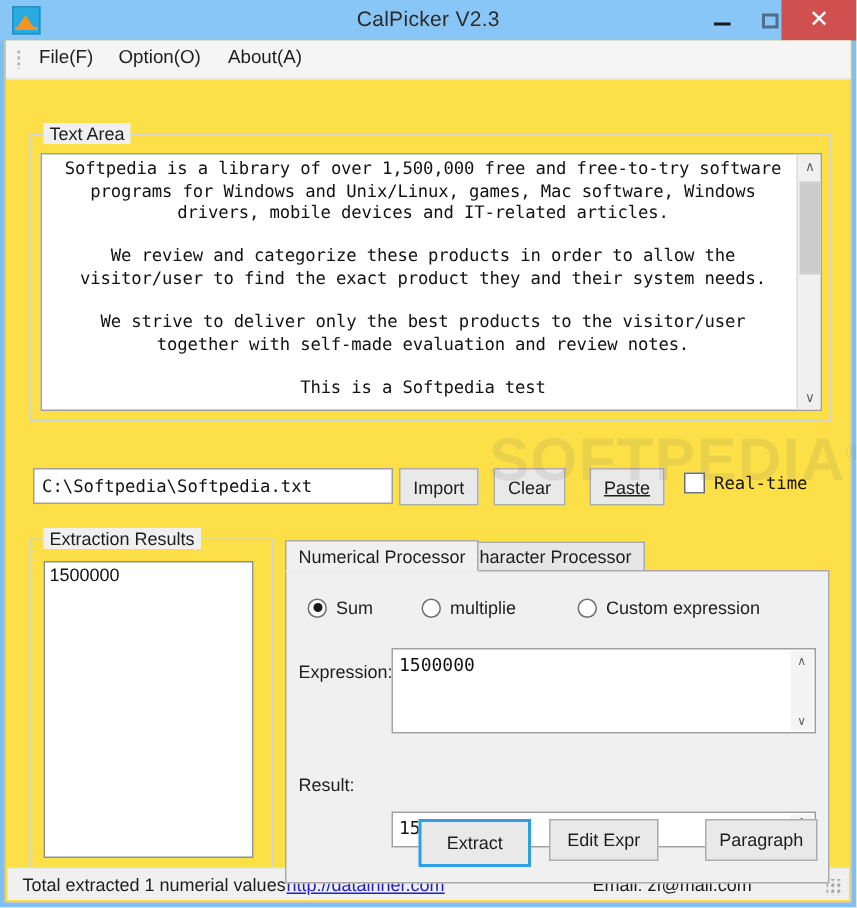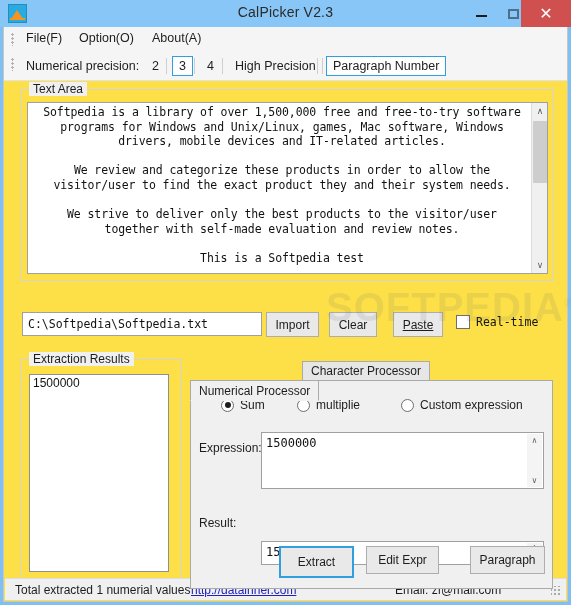--- a/index.html
+++ b/index.html
@@ -310,21 +310,20 @@
     align-items: center;
     padding: 0 8px;
     cursor: default;
     border: 1px solid #aaaaaa;
   }
   .tab.active {
     left: 0;
     background: #f0f0f0;
     border-bottom: 1px solid #f0f0f0;
     z-index: 3;
-    margin-top: 20px;
   }
   .tab.inactive {
     left: 112px;
     background: #e6e6e6;
     border-bottom: 1px solid #aaaaaa;
     z-index: 1;
     top: 1px;
     height: 20px;
   }
   .tabpanel {
@@ -332,21 +331,21 @@
     left: 186px; top: 353px;
     width: 363px; height: 209px;
     background: #f0f0f0;
     border: 1px solid #aaaaaa;
     box-sizing: border-box;
     z-index: 2;
   }
 
   .radio-row {
     position: absolute;
-    left: 24px; top: 17px;
+    left: 8px; top: 17px;
     width: 350px;
     height: 18px;
     text-decoration: underline;
   }
   .radio {
     position: absolute;
     top: 0;
     display: flex;
     align-items: center;
     font-size: 12px;
@@ -499,34 +498,20 @@
 
   <div class="client">
 
     <div class="toolrow r1">
       <div class="grip"></div>
       <div class="menuitem m1">File(F)</div>
       <div class="menuitem m2">Option(O)</div>
       <div class="menuitem m3">About(A)</div>
     </div>
 
-    <div class="toolrow r2">
-      <div class="grip"></div>
-      <div class="tb-label">Numerical precision:</div>
-      <div class="tb-opt o2">2</div>
-      <div class="tb-sep s1"></div>
-      <div class="tb-opt o3 sel">3</div>
-      <div class="tb-sep s2"></div>
-      <div class="tb-opt o4">4</div>
-      <div class="tb-sep s3"></div>
-      <div class="tb-opt ohp">High Precision</div>
-      <div class="tb-sep s4"></div>
-      <div class="tb-sep s5"></div>
-      <div class="tb-opt opn sel">Paragraph Number</div>
-    </div>
 
     <div class="group grp-text">
       <div class="gtitle">Text Area</div>
       <div class="ta-wrap">
         <div class="ta-text">Softpedia is a library of over 1,500,000 free and free-to-try software
 programs for Windows and Unix/Linux, games, Mac software, Windows
 drivers, mobile devices and IT-related articles.
 
 We review and categorize these products in order to allow the
 visitor/user to find the exact product they and their system needs.

